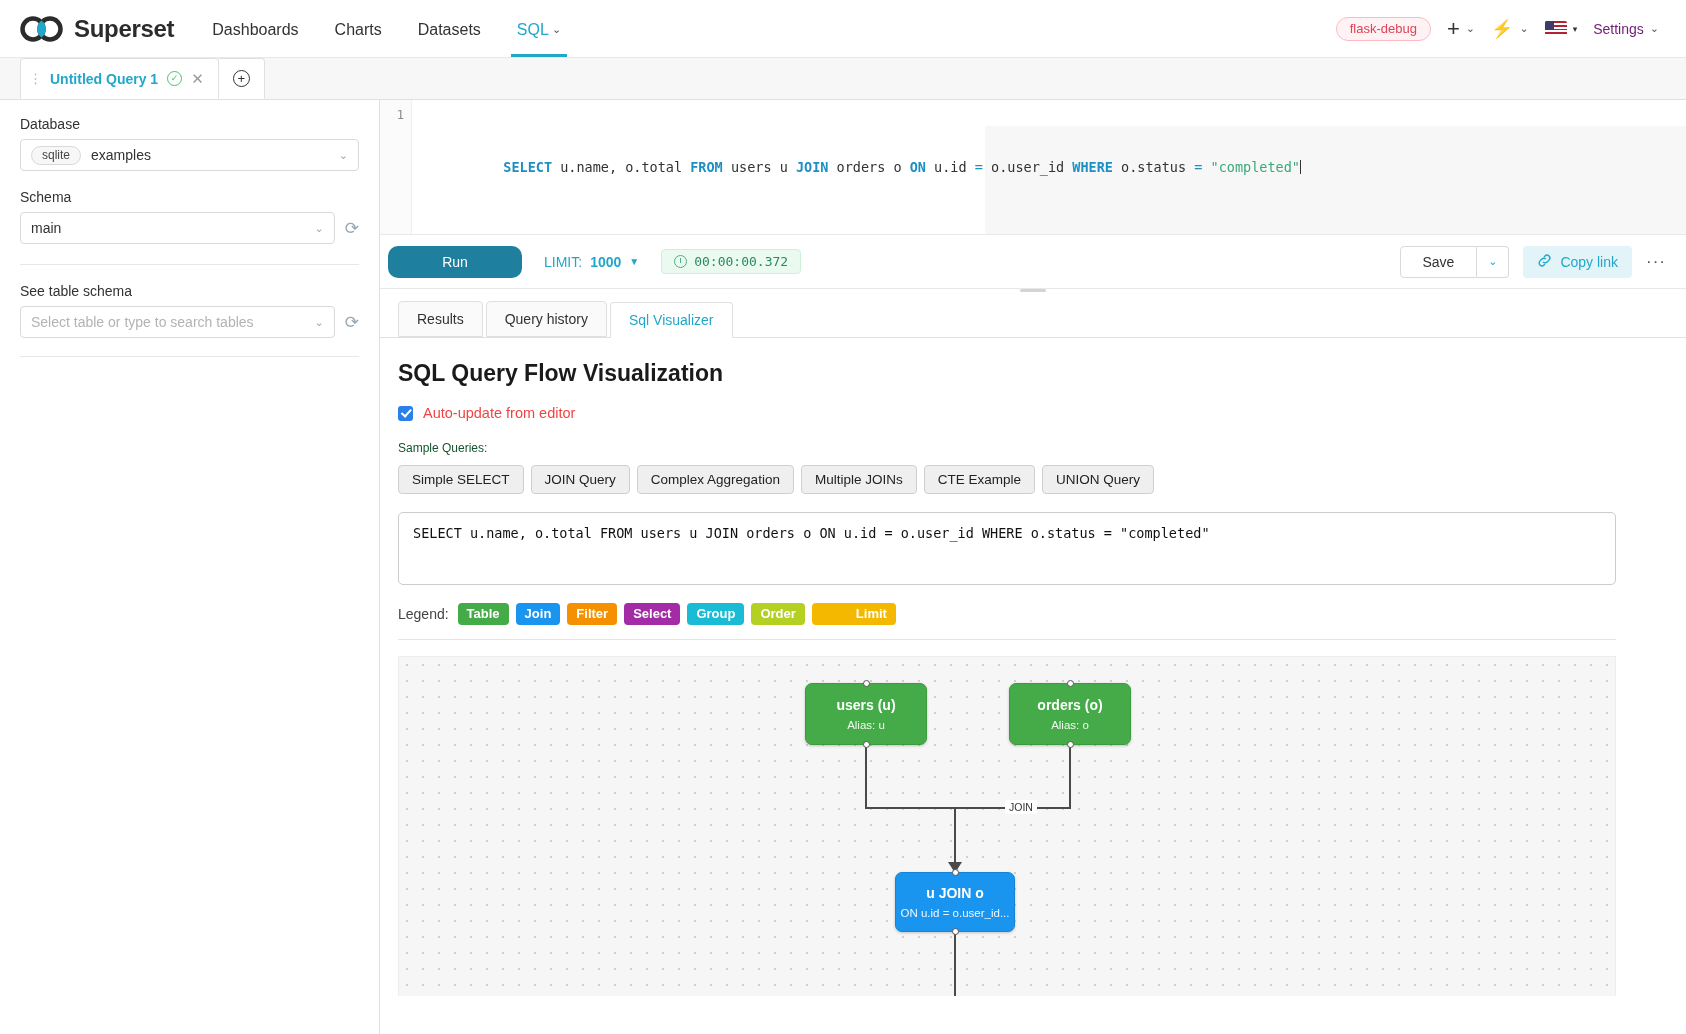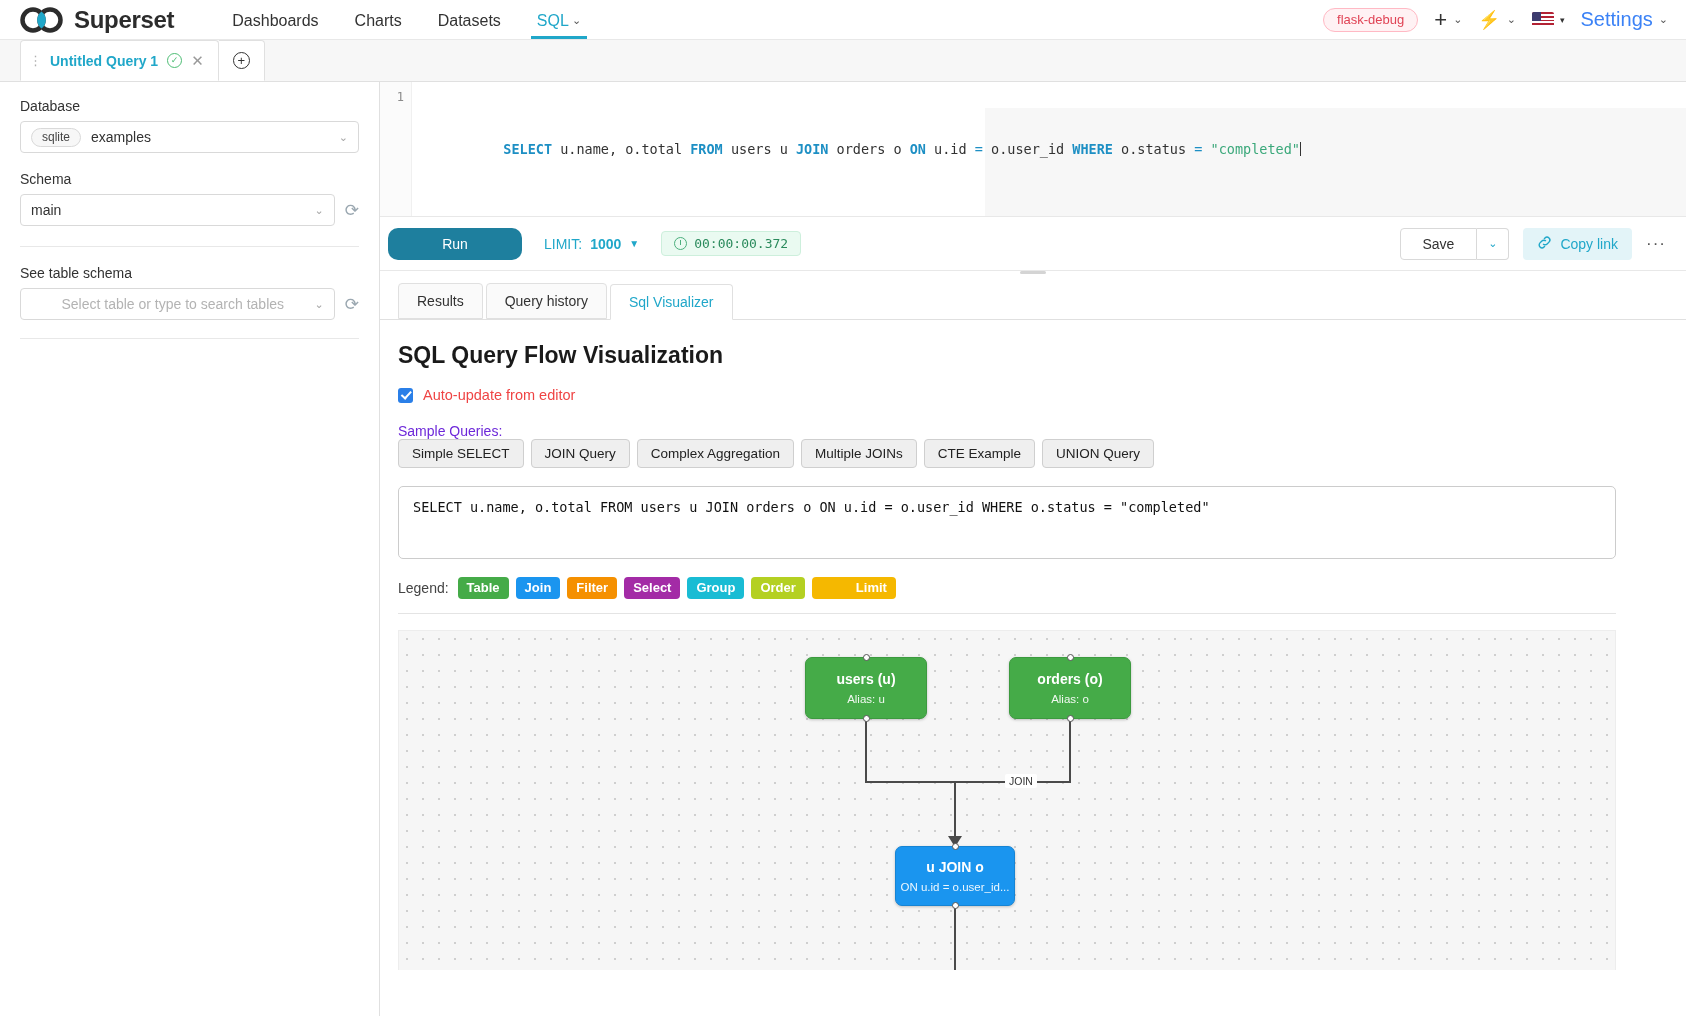--- a/index.html
+++ b/index.html
@@ -7,27 +7,26 @@
     margin: 0; padding: 0;
     width: 1686px; height: 1034px;
     background: #fff;
     font-family: "Liberation Sans", sans-serif;
     color: #323232;
     overflow: hidden;
   }
 
   
   .navbar {
-    height: 40px; width: 100%;
+    height: 58px; width: 100%;
     border-bottom: 1px solid #e8e8e8;
     display: flex; align-items: center;
-    padding: 0 18px 0 20px;
+    padding: 0 27px 0 20px;
     background: #fff;
     position: relative;
-    gap: 20px;
   }
   .brand { display: flex; align-items: center; gap: 10px; margin-right: 38px; }
   .brand-logo { width: 44px; height: 26px; position: relative; }
   .brand-text { font-size: 24px; font-weight: bold; color: #2c2c2c; letter-spacing: -0.3px; }
   .nav-links { display: flex; align-items: center; gap: 36px; height: 100%; }
   .nav-link {
     font-size: 16px; color: #323232; height: 100%;
     display: flex; align-items: center; cursor: pointer;
     position: relative; padding-top: 2px;
   }
@@ -47,21 +46,21 @@
   .bolt-ic { font-size: 18px; line-height: 1; }
   .flag {
     width: 22px; height: 15px; border-radius: 2px; overflow: hidden;
     position: relative; background: #fff; display: inline-block;
   }
   .flag i { position: absolute; left: 0; width: 100%; height: 1.875px; background: #b22234; }
   .flag b {
     position: absolute; left: 0; top: 0; width: 9.5px; height: 8.5px; background: #3c3b6e;
   }
   .caret-sm { font-size: 9px; color: #333; }
-  .settings-txt { font-size: 20px; color: #3b82f6; }
+  .settings-txt { font-size: 14px; color: #701a75; }
 
   
   .tabbar {
     height: 42px; width: 100%;
     background: #f7f7f7; border-bottom: 1px solid #e0e0e0;
     display: flex; align-items: flex-end; padding-left: 20px;
   }
   .qtab {
     height: 41px; background: #fff;
     border: 1px solid #e0e0e0; border-bottom: 1px solid #fff;
@@ -97,21 +96,21 @@
     border-right: 1px solid #e0e0e0;
     padding: 16px 20px 0 20px;
   }
   .field-label { font-size: 14px; color: #323232; margin-bottom: 7px; }
   .select-box {
     height: 32px; border: 1px solid #d9d9d9; border-radius: 4px;
     display: flex; align-items: center; padding: 0 10px;
     font-size: 14px; color: #323232; background: #fff; cursor: pointer;
   }
   .select-box .val { flex: 1; }
-  .select-box .ph { flex: 1; color: #b3b3b3; text-align: center; }
+  .select-box .ph { flex: 1; color: #b3b3b3; }
   .dbchip {
     border: 1px solid #d9d9d9; border-radius: 11px; background: #f7f7f7;
     font-size: 12px; padding: 1px 10px 2px; margin-right: 10px; color: #444;
   }
   .selcaret { color: #a6a6a6; font-size: 11px; }
   .row-with-refresh { display: flex; align-items: center; gap: 10px; }
   .row-with-refresh .select-box { flex: 1; }
   .refresh-ic { color: #9aa7b0; font-size: 17px; cursor: pointer; line-height: 1; }
   .spacer-16 { height: 18px; }
   .hr { height: 1px; background: #e8e8e8; margin: 20px 0 18px; }
@@ -224,21 +223,21 @@
   .chkrow { display: flex; align-items: center; gap: 10px; margin-bottom: 20px; }
   .chkbox {
     width: 15px; height: 15px; background: #2a7fe8; border-radius: 3px;
     display: flex; align-items: center; justify-content: center; cursor: pointer;
   }
   .chkbox::after {
     content: ""; width: 4px; height: 8px; border: solid #fff;
     border-width: 0 2px 2px 0; transform: rotate(42deg) translate(-0.5px,-1px);
   }
   .chklab { font-size: 14.5px; color: #ef4444; }
-  .sq-lab { font-size: 14px; color: #6d28d9; }
+  .sq-lab { font-size: 12px; color: #14532d; margin-bottom: 10px; }
   .sq-row { display: flex; gap: 7px; margin-bottom: 18px; }
   .sq-btn {
     background: #efefef; border: 1px solid #cfcfcf; border-radius: 4px;
     font-size: 13.5px; color: #222; padding: 6px 13px; cursor: pointer;
     font-family: "Liberation Sans", sans-serif;
   }
   .sqlbox {
     width: 1218px; height: 73px; border: 1px solid #ccc; border-radius: 5px;
     padding: 11px 14px; font-family: "DejaVu Sans Mono", monospace;
     font-size: 13.5px; color: #111; resize: none; background: #fff;

